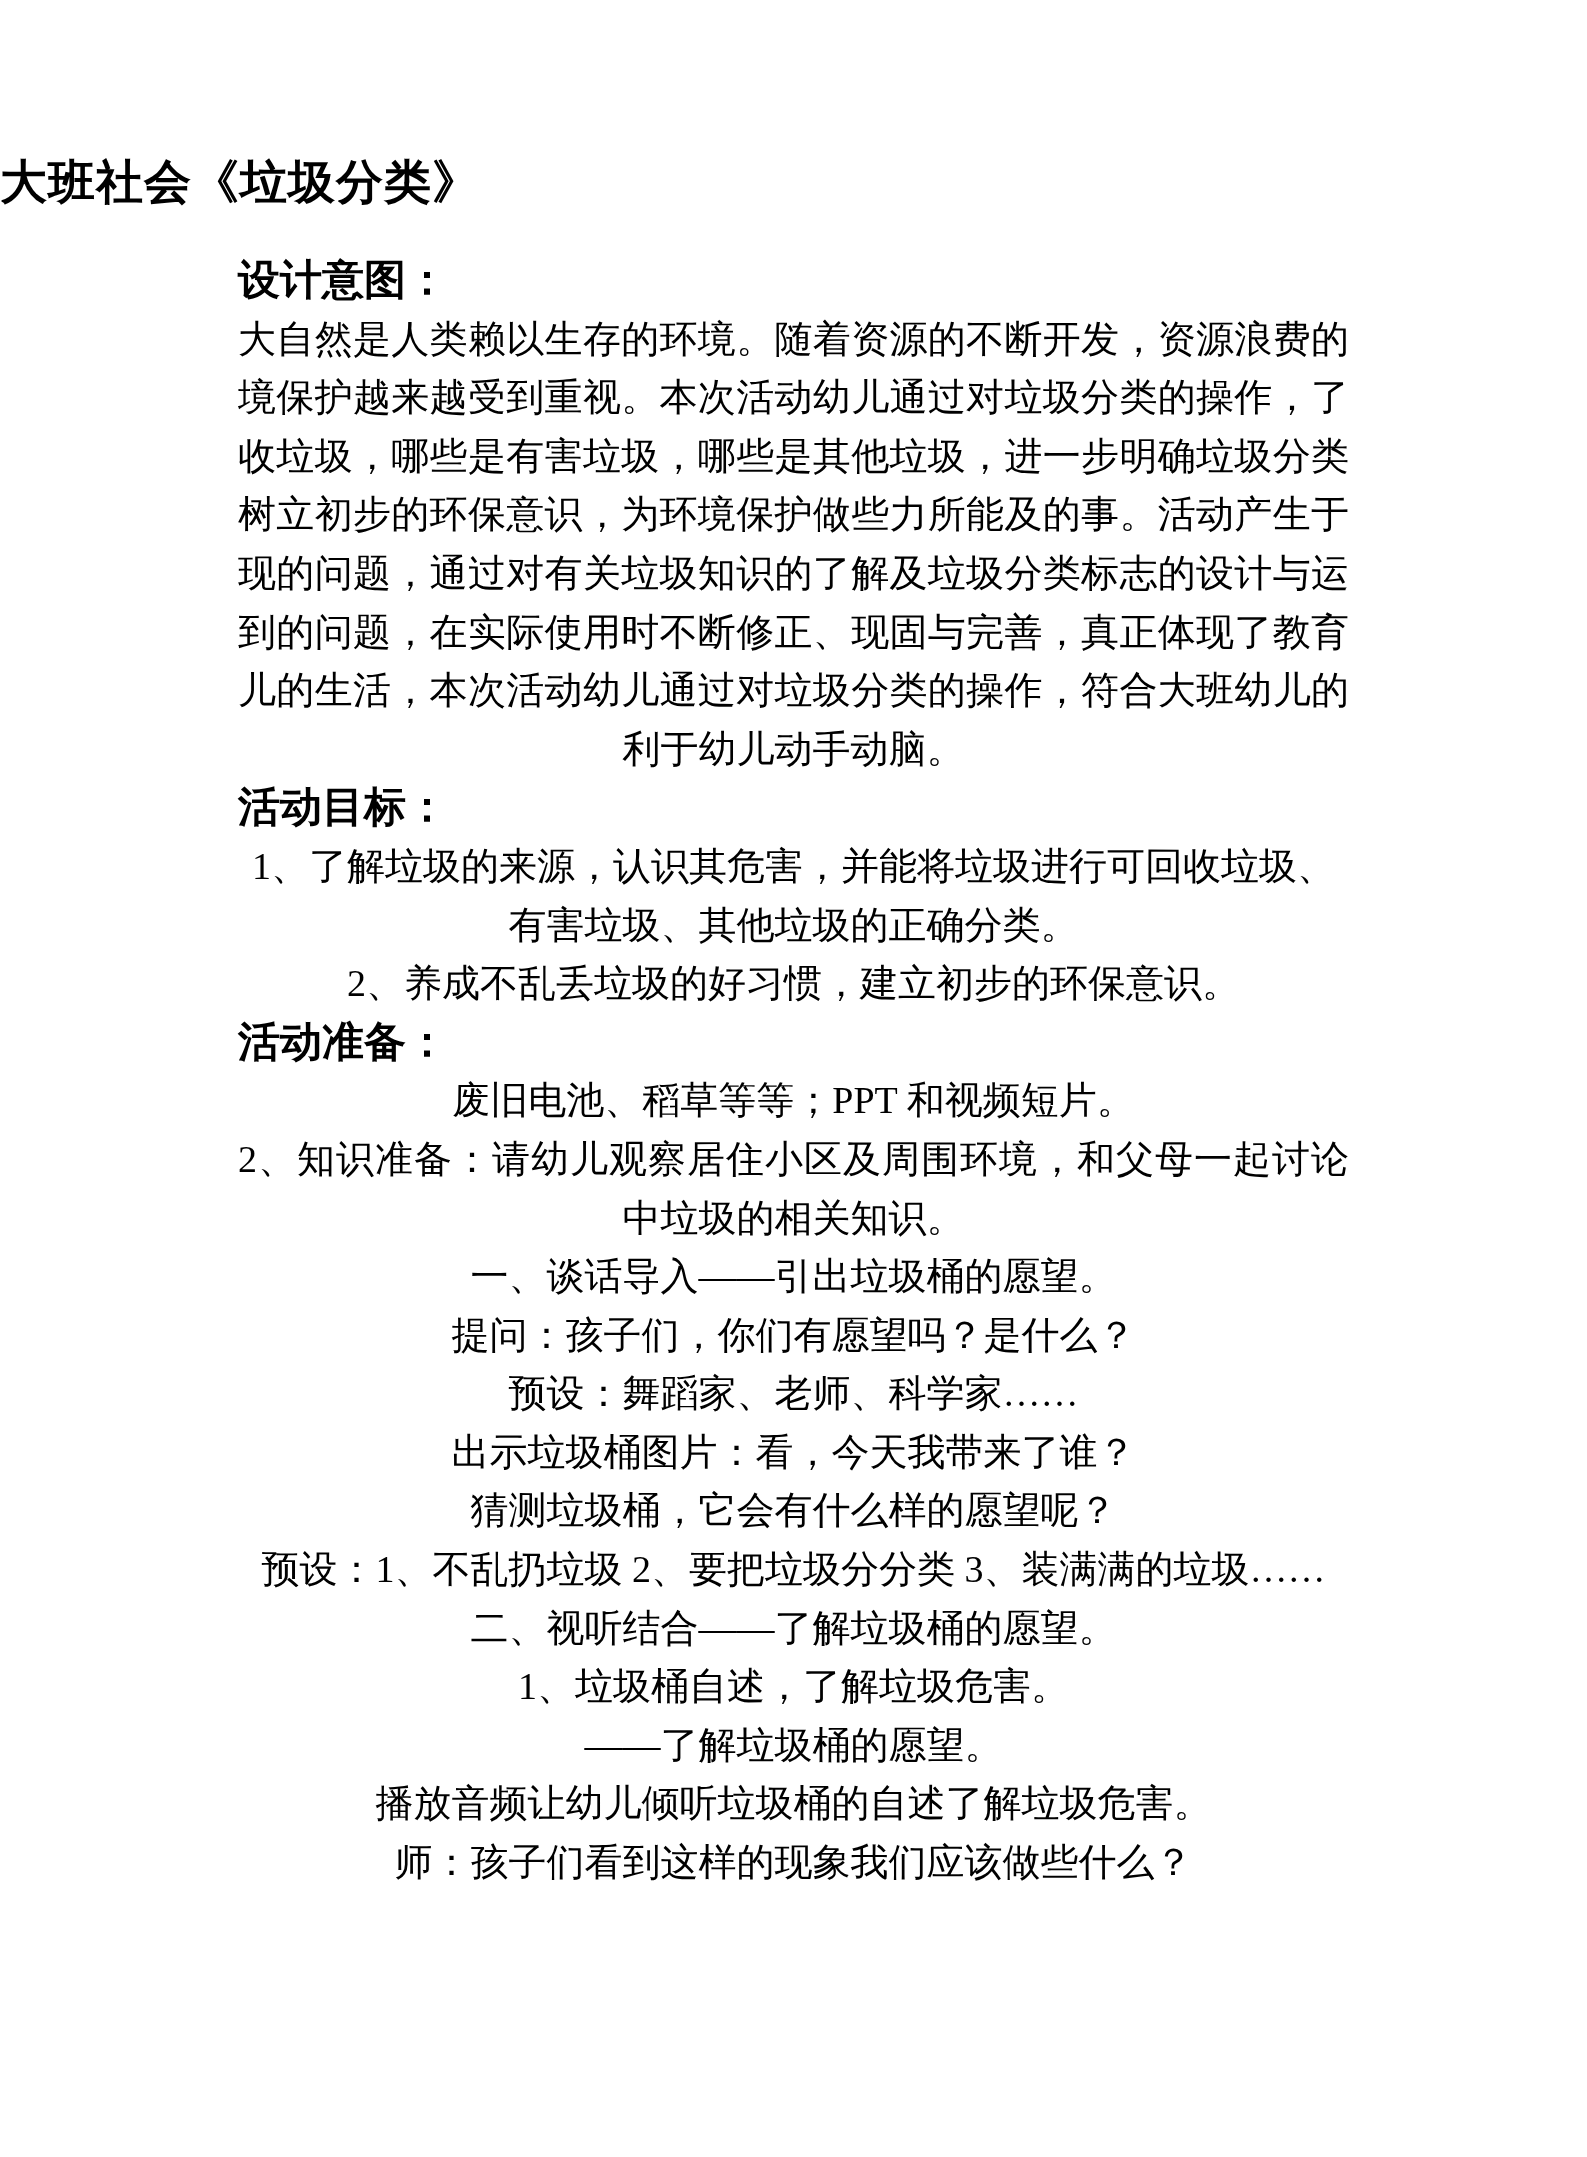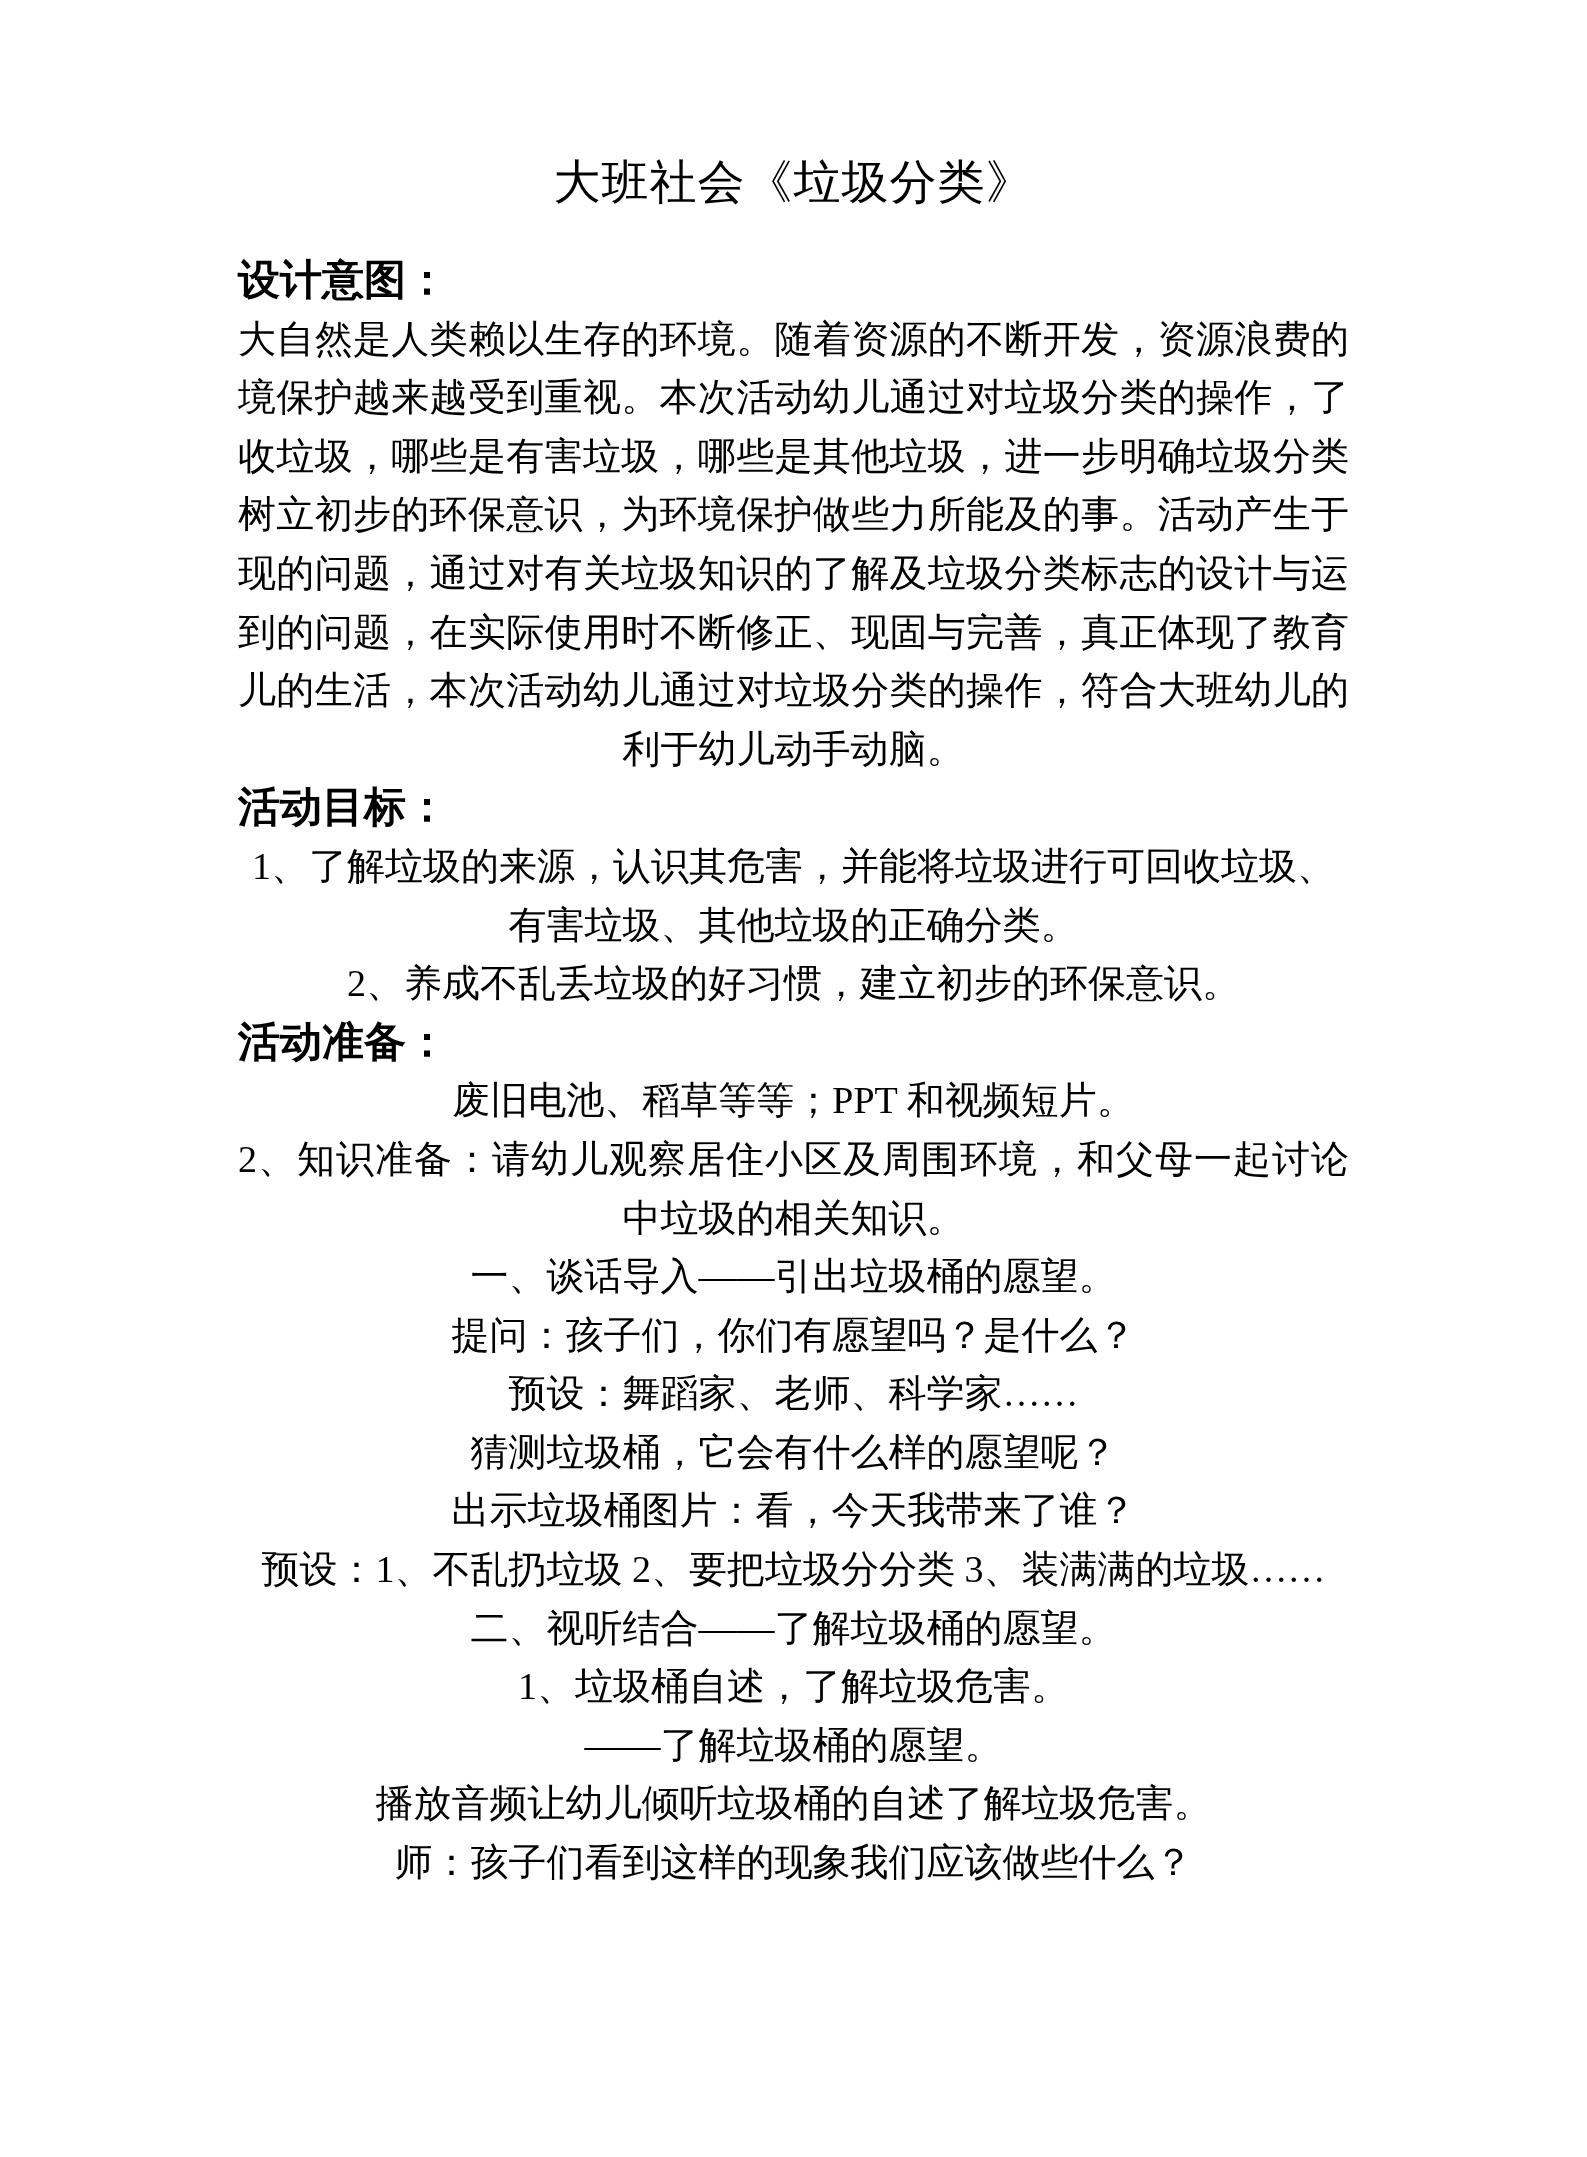--- a/index.html
+++ b/index.html
@@ -14,23 +14,22 @@
     background: #ffffff;
     color: #000000;
     overflow: hidden;
     font-family: "Liberation Serif", "DejaVu Serif", serif;
   }
   .doc-title {
     position: absolute;
     top: 151px;
     left: 0;
     right: 0;
-    text-align: center;
     font-family: "Liberation Sans", "DejaVu Sans", sans-serif;
-    font-weight: 400;
+    font-weight: 700;
     font-size: 47px;
     line-height: 61px;
     letter-spacing: 1px;
     white-space: pre;
   }
   .doc-body {
     position: absolute;
     top: 251px;
     left: 238px;
     width: 1111px;
@@ -76,22 +75,22 @@
       <div class="line body">1、了解垃圾的来源，认识其危害，并能将垃圾进行可回收垃圾、</div>
       <div class="line body">有害垃圾、其他垃圾的正确分类。</div>
       <div class="line body">2、养成不乱丢垃圾的好习惯，建立初步的环保意识。</div>
       <div class="line heading">活动准备：</div>
       <div class="line body">废旧电池、稻草等等；PPT 和视频短片。</div>
       <div class="line body-justified">2、知识准备：请幼儿观察居住小区及周围环境，和父母一起讨论收集有关生活</div>
       <div class="line body">中垃圾的相关知识。</div>
       <div class="line body">一、谈话导入——引出垃圾桶的愿望。</div>
       <div class="line body">提问：孩子们，你们有愿望吗？是什么？</div>
       <div class="line body">预设：舞蹈家、老师、科学家……</div>
+      <div class="line body">出示垃圾桶图片：看，今天我带来了谁？</div>
       <div class="line body">猜测垃圾桶，它会有什么样的愿望呢？</div>
-      <div class="line body">出示垃圾桶图片：看，今天我带来了谁？</div>
       <div class="line body">预设：1、不乱扔垃圾 2、要把垃圾分分类 3、装满满的垃圾……</div>
       <div class="line body">二、视听结合——了解垃圾桶的愿望。</div>
       <div class="line body">1、垃圾桶自述，了解垃圾危害。</div>
       <div class="line body">——了解垃圾桶的愿望。</div>
       <div class="line body">播放音频让幼儿倾听垃圾桶的自述了解垃圾危害。</div>
       <div class="line body">师：孩子们看到这样的现象我们应该做些什么？</div>
     </div>
 </div>
 
 </body></html>

